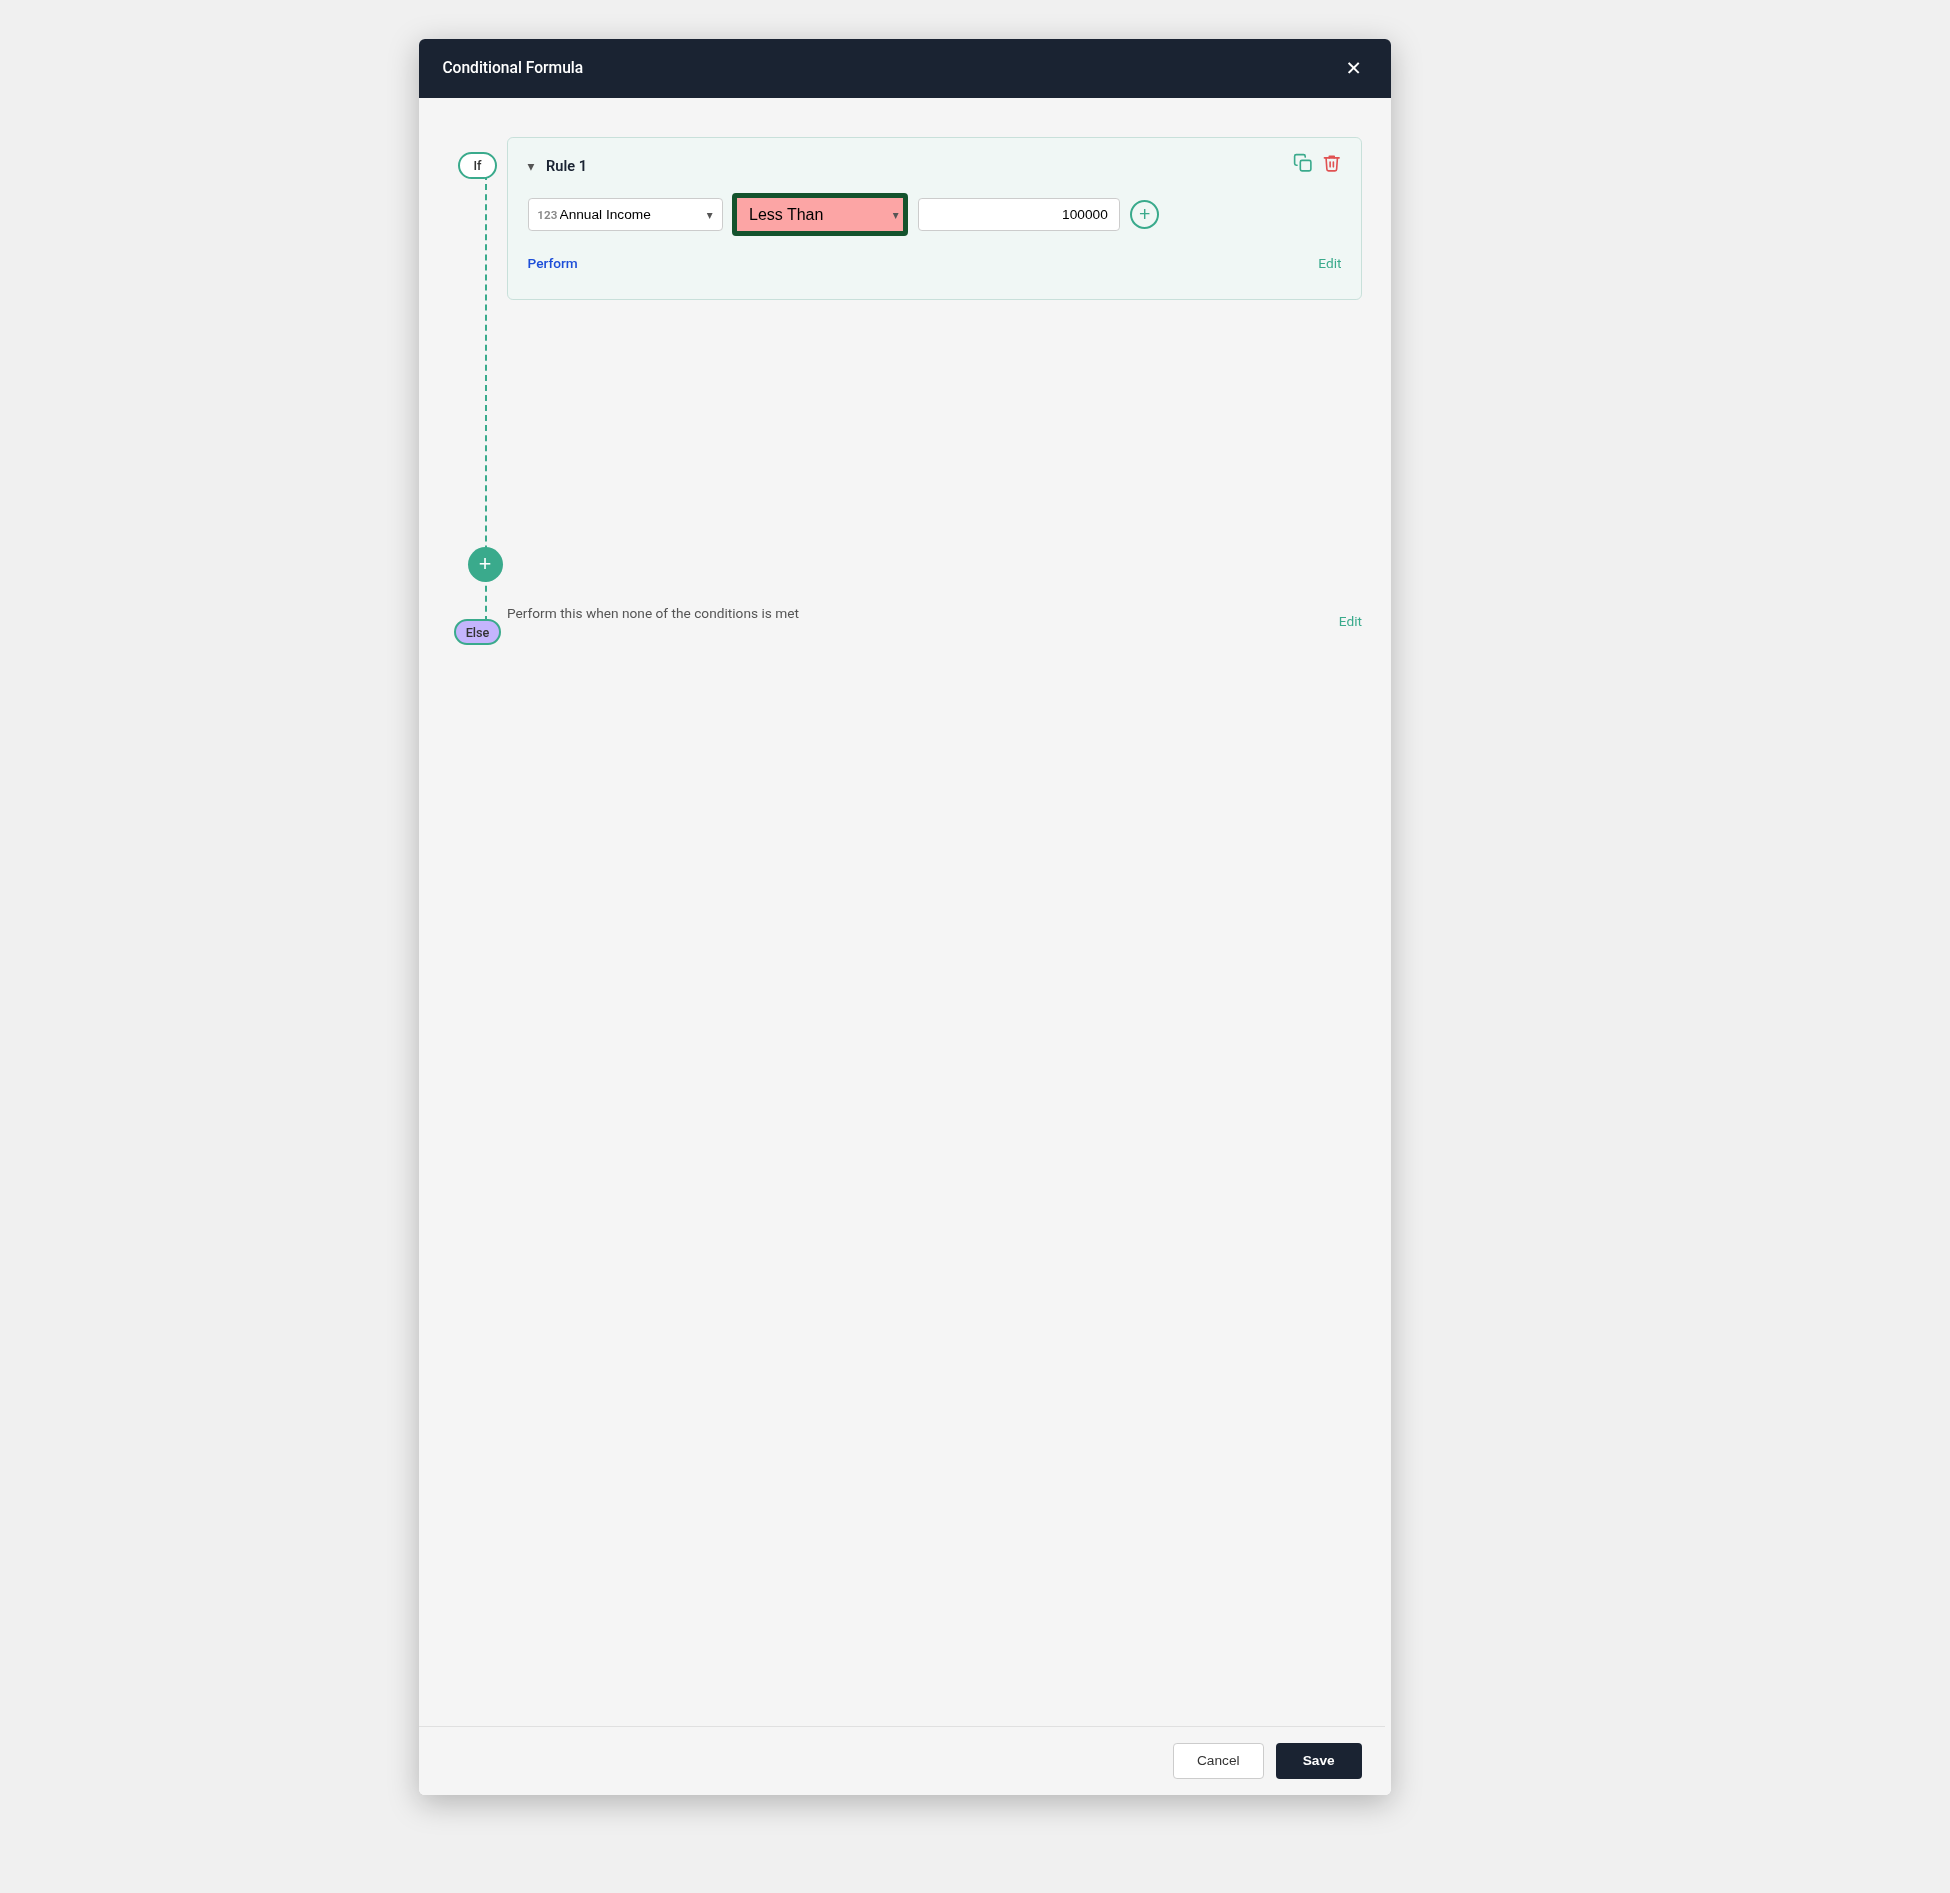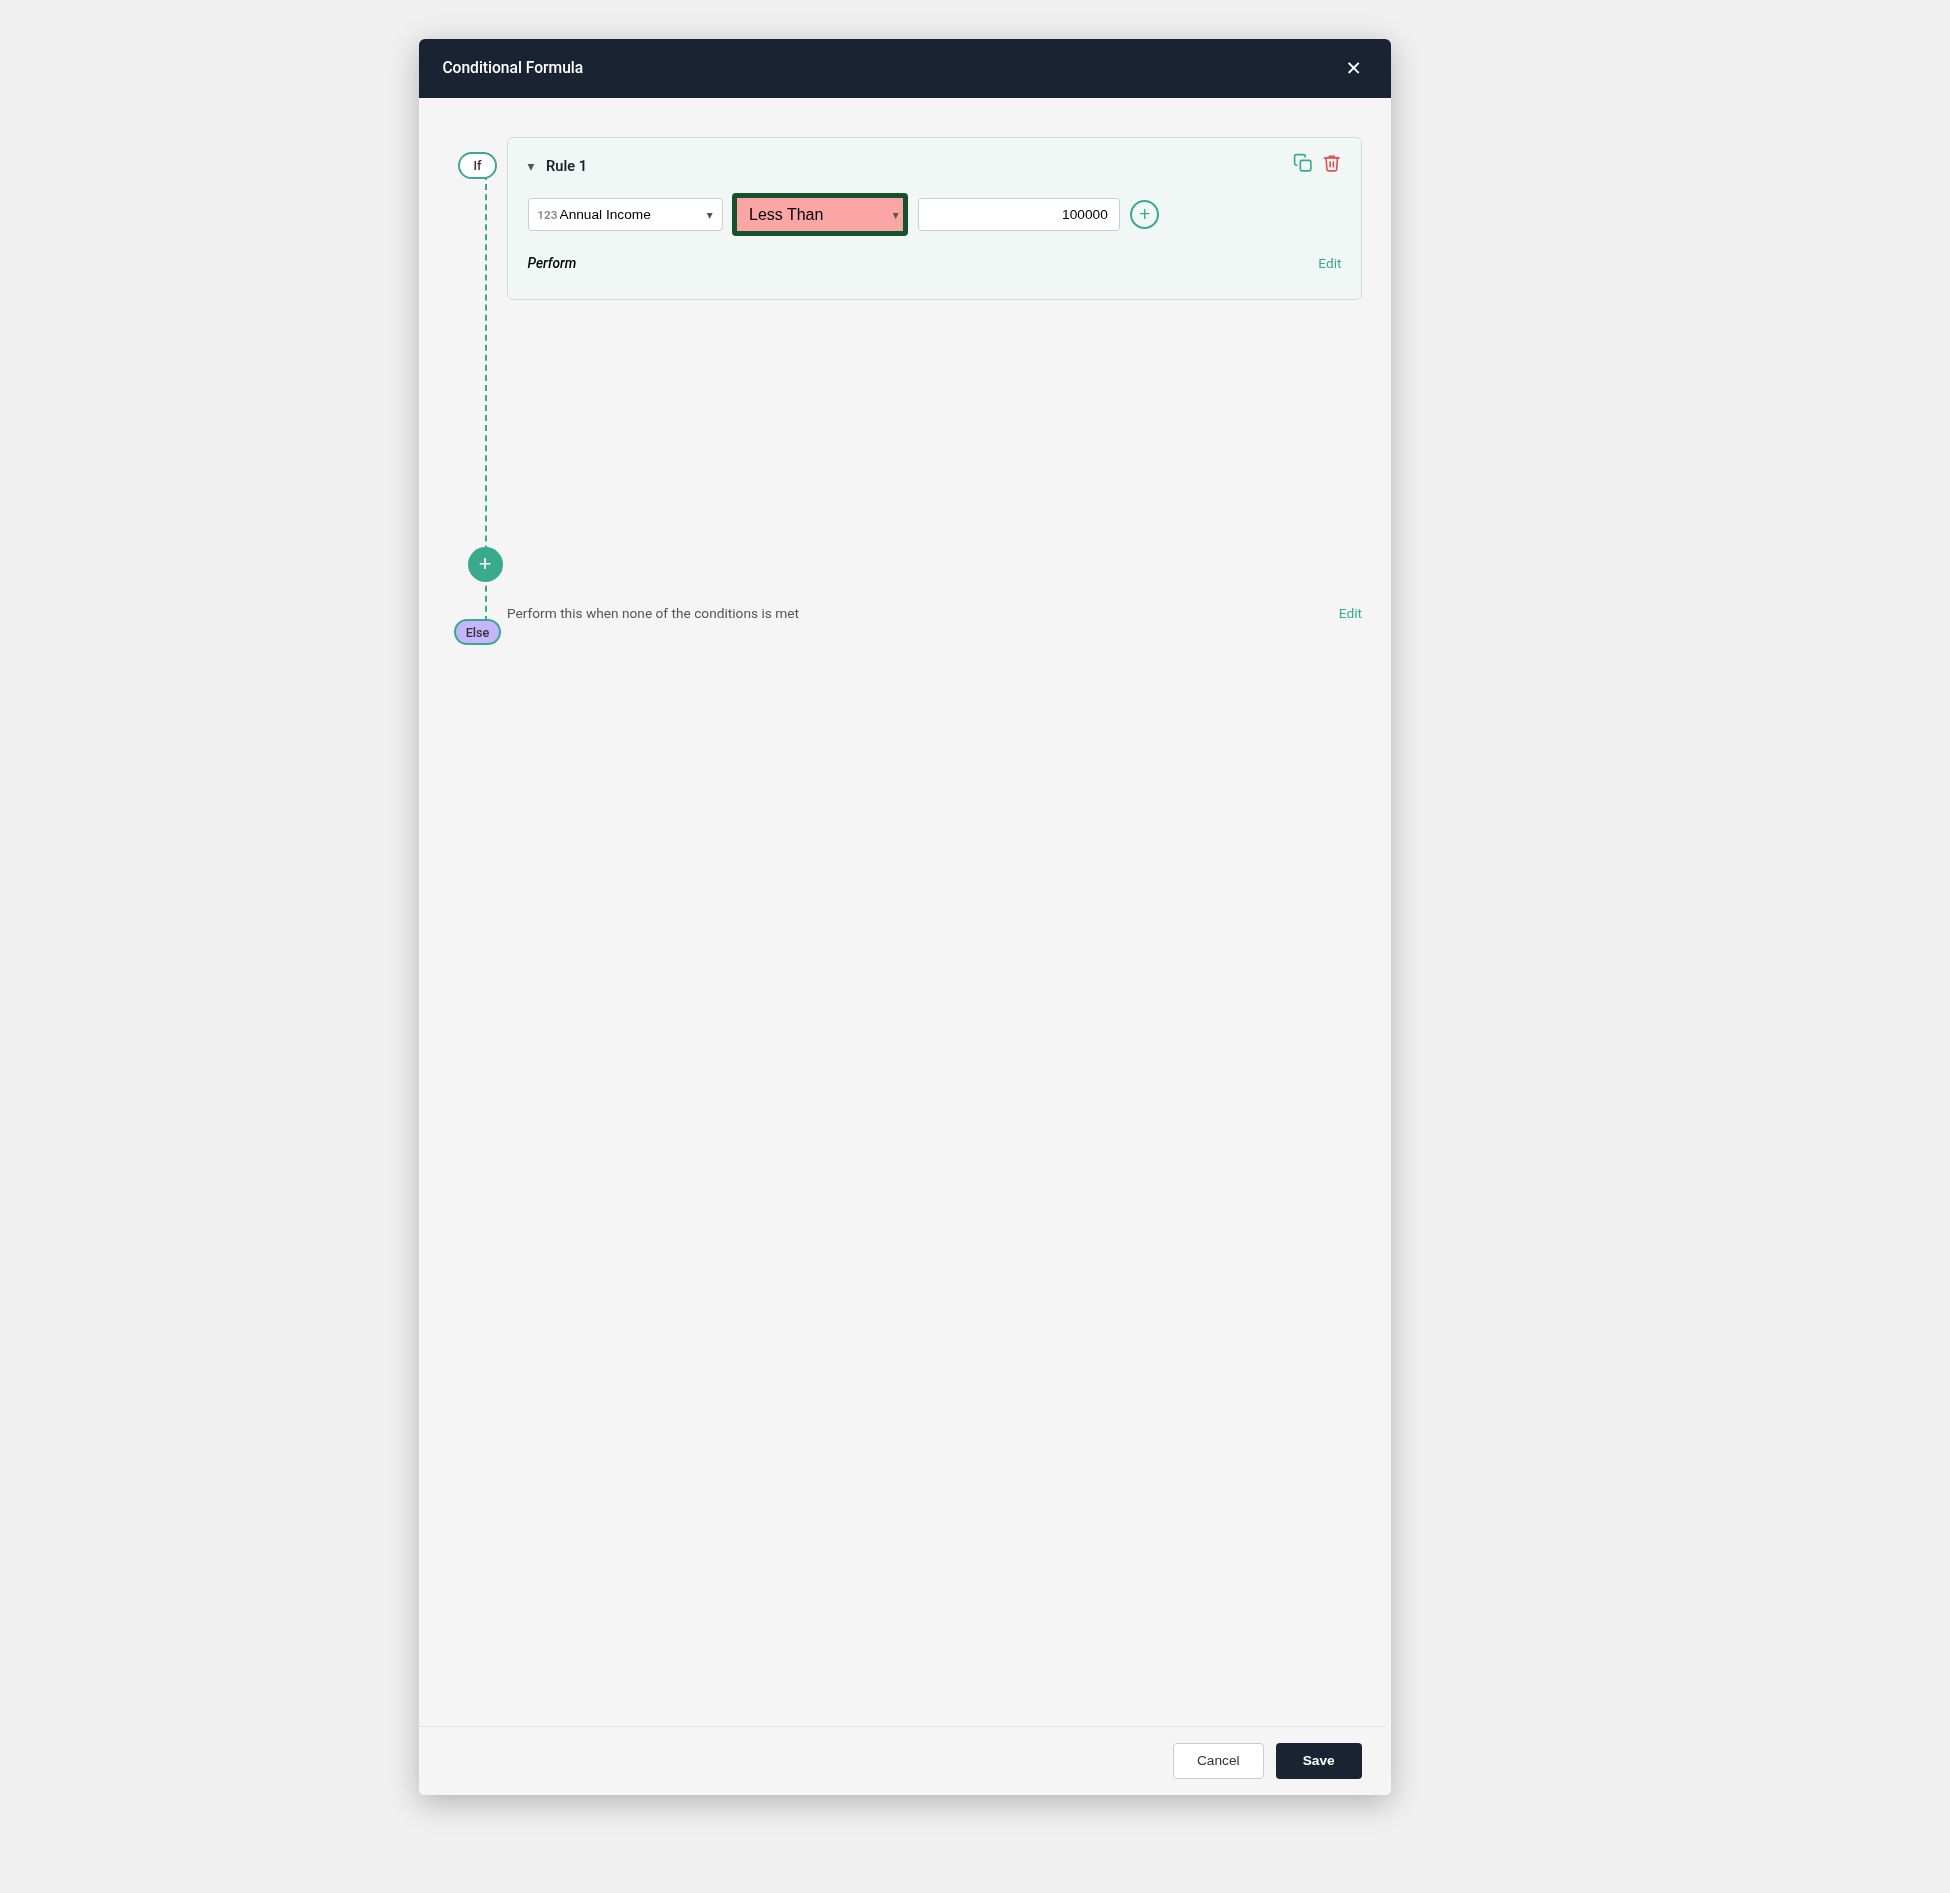--- a/index.html
+++ b/index.html
@@ -320,22 +320,21 @@
     .perform-header {
       display: flex;
       align-items: center;
       justify-content: space-between;
       margin-bottom: 7.8px;
     }
 
     .perform-label {
       font-size: 13.7px;
       font-weight: 500;
-      color: #000000;
-      font-style: italic;
+      color: #1d4ed8;
     }
 
     .edit-link {
       font-size: 13.7px;
       color: #3aaa8c;
       cursor: pointer;
       text-decoration: none;
     }
 
     .perform-box {
@@ -359,21 +358,21 @@
     }
 
     .else-perform-label {
       font-size: 13.7px;
       color: #555;
       margin-bottom: 7.8px;
     }
 
     .else-header {
       display: flex;
-      align-items: flex-start;
+      align-items: flex-end;
       justify-content: space-between;
       margin-bottom: 7.8px;
     }
 
     
     .modal-footer {
       background: #f5f5f5;
       border-top: 1px solid #e0e0e0;
       padding: 15.6px 23.4px;
       display: flex;

